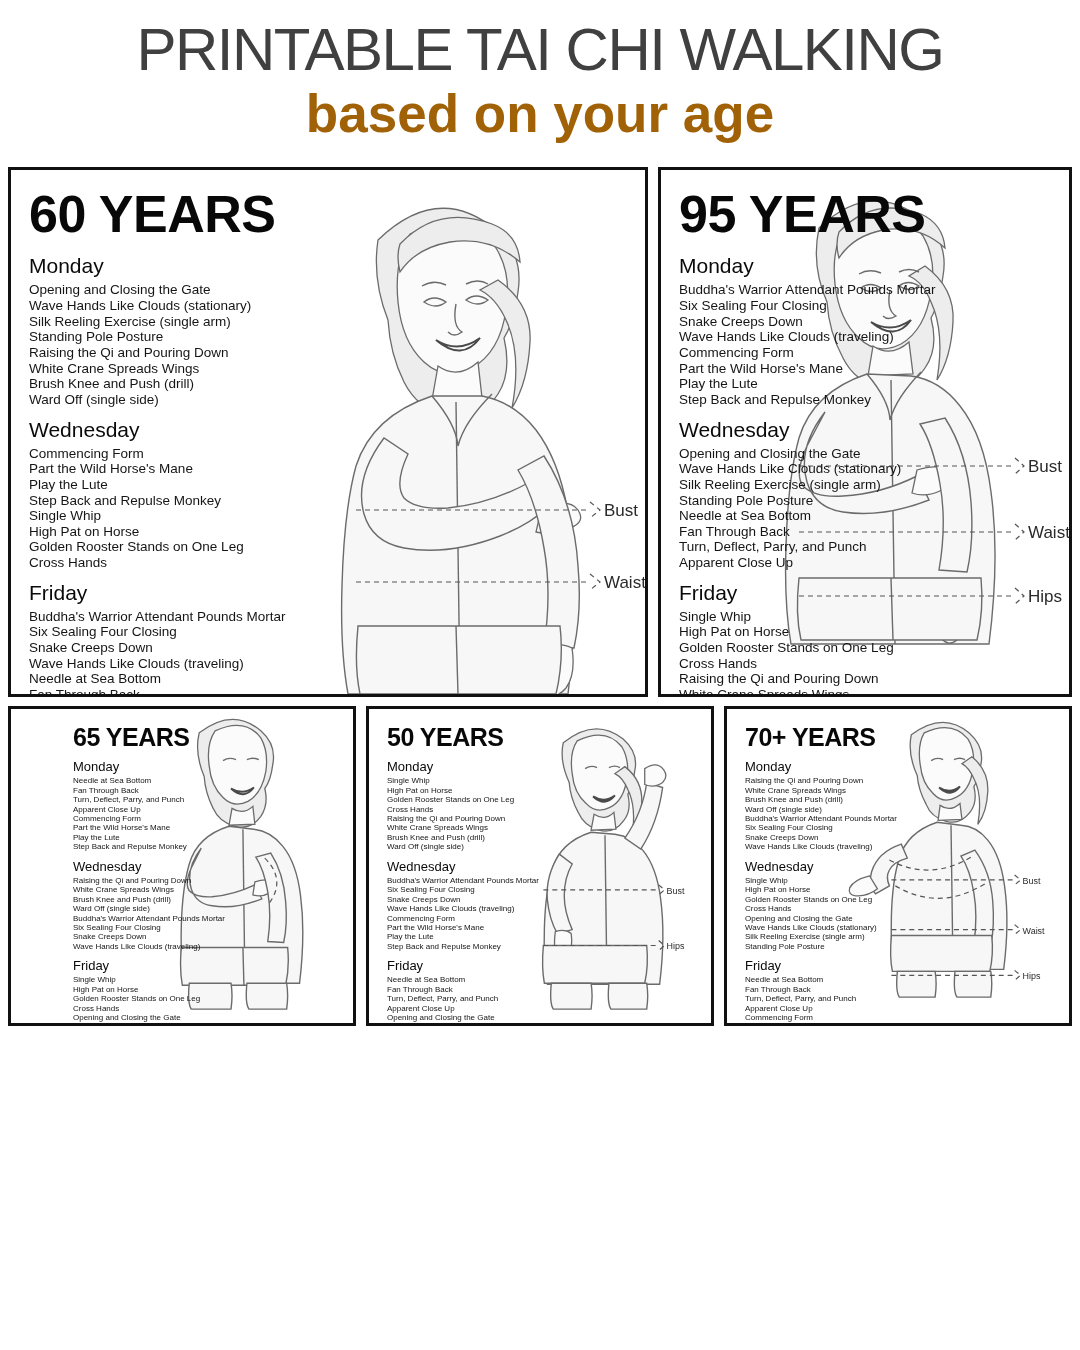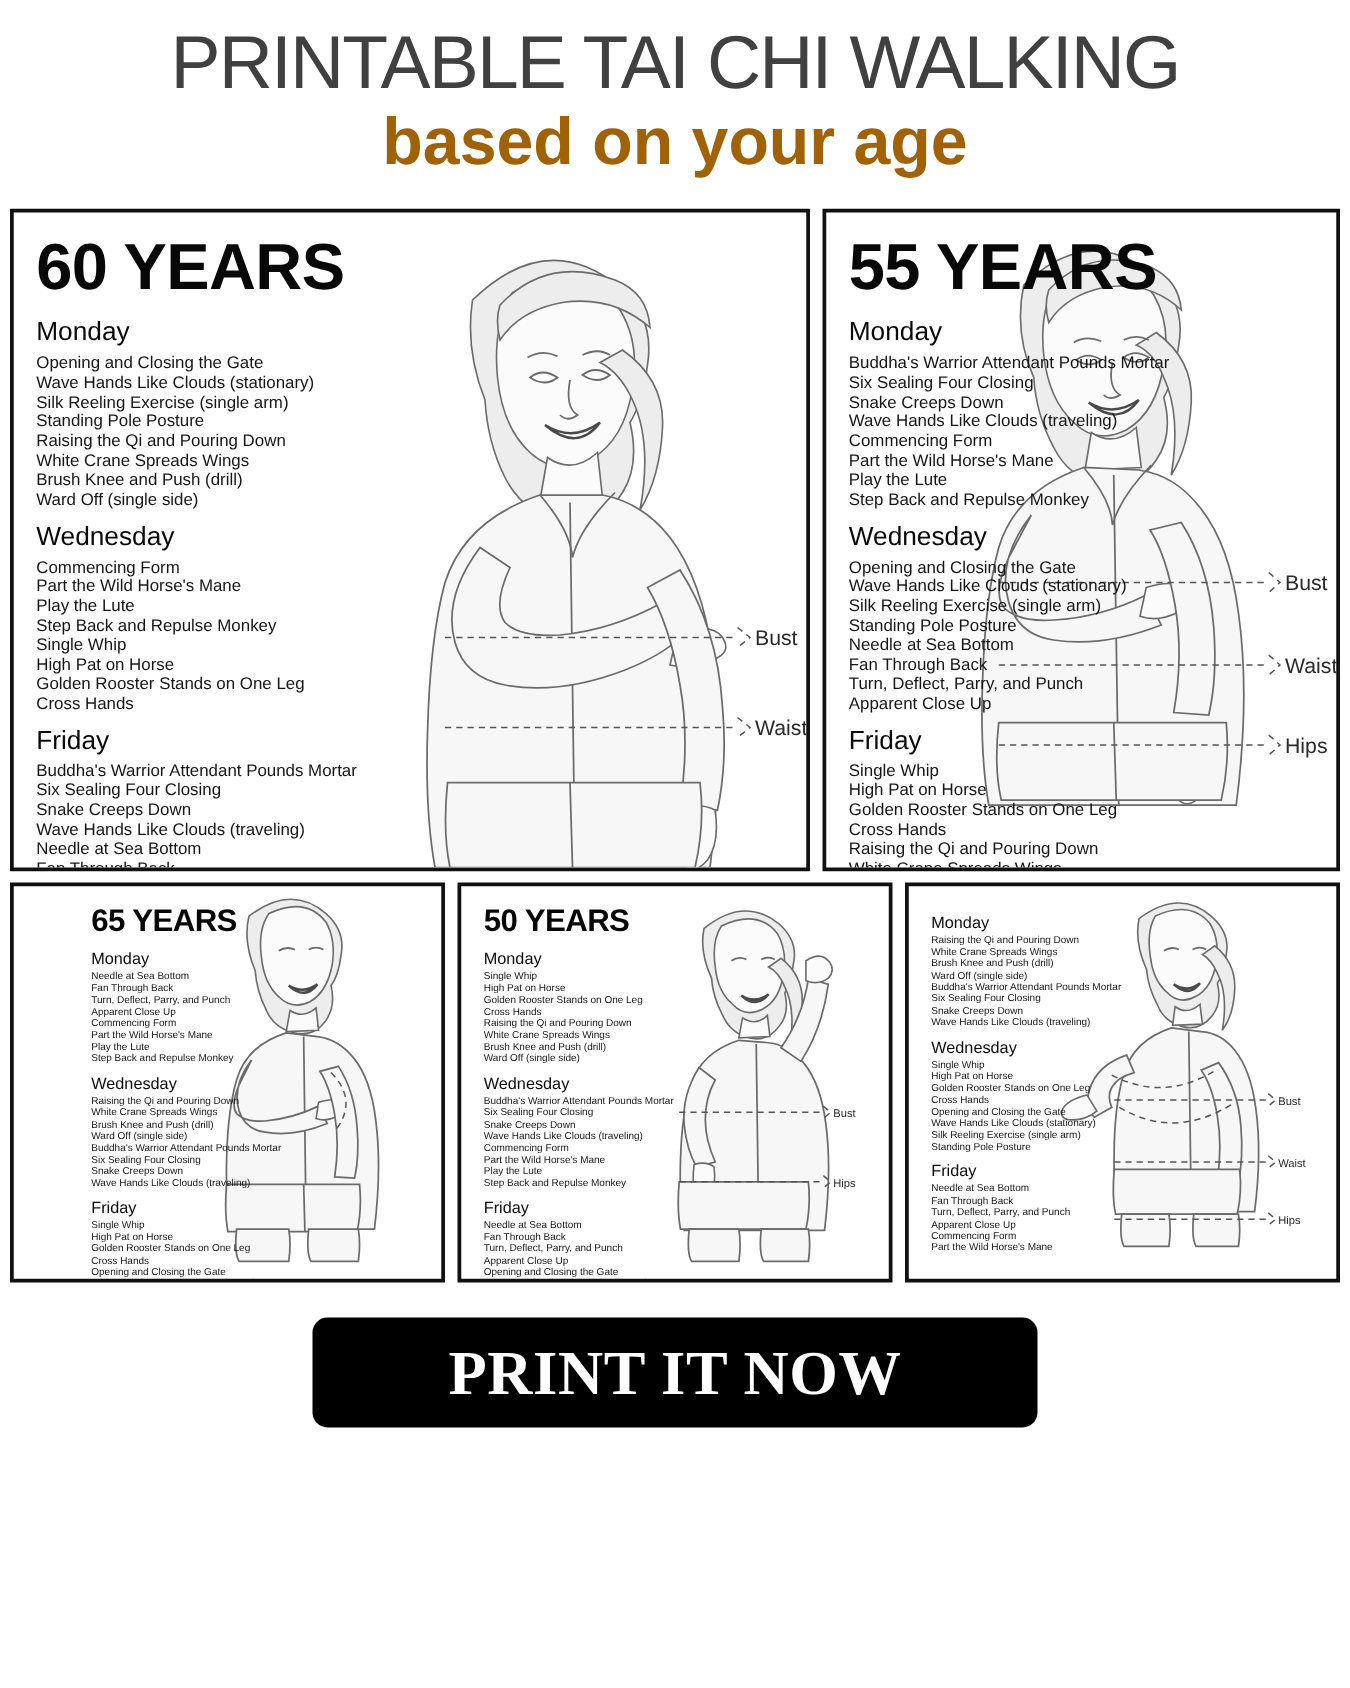--- a/index.html
+++ b/index.html
@@ -320,21 +320,21 @@
             <path class="ln" d="M300 288 l9 8 l-9 8"></path>
             <path class="ln" d="M300 354 l9 8 l-9 8"></path>
             <path class="ln" d="M300 418 l9 8 l-9 8"></path>
             <text class="measure-label" x="313" y="302">Bust</text>
             <text class="measure-label" x="313" y="368">Waist</text>
             <text class="measure-label" x="313" y="432">Hips</text>
           </g>
         </svg>
       </div>
       <div class="card-inner">
-        <div class="card-title">55 YEARS</div>
+        <div class="card-title">95 YEARS</div>
 
         <div class="day">Monday</div>
         <ul class="moves">
           <li>Buddha's Warrior Attendant Pounds Mortar</li>
           <li>Six Sealing Four Closing</li>
           <li>Snake Creeps Down</li>
           <li>Wave Hands Like Clouds (traveling)</li>
           <li>Commencing Form</li>
           <li>Part the Wild Horse's Mane</li>
           <li>Play the Lute</li>
@@ -537,20 +537,21 @@
             <path class="ln" d="M176 167 l6 5 l-6 5"></path>
             <path class="ln" d="M176 217 l6 5 l-6 5"></path>
             <path class="ln" d="M176 263 l6 5 l-6 5"></path>
             <text class="measure-label sm" x="184" y="176">Bust</text>
             <text class="measure-label sm" x="184" y="226">Waist</text>
             <text class="measure-label sm" x="184" y="272">Hips</text>
           </g>
         </svg>
       </div>
       <div class="card-inner">
+        <div class="card-title">70+ YEARS</div>
 
         <div class="day">Monday</div>
         <ul class="moves">
           <li>Raising the Qi and Pouring Down</li>
           <li>White Crane Spreads Wings</li>
           <li>Brush Knee and Push (drill)</li>
           <li>Ward Off (single side)</li>
           <li>Buddha's Warrior Attendant Pounds Mortar</li>
           <li>Six Sealing Four Closing</li>
           <li>Snake Creeps Down</li>
@@ -576,17 +577,14 @@
           <li>Turn, Deflect, Parry, and Punch</li>
           <li>Apparent Close Up</li>
           <li>Commencing Form</li>
           <li>Part the Wild Horse's Mane</li>
 
         </ul>
       </div>
     </div>
   </div>
 
-  <div class="cta-wrap">
-    <button class="cta">PRINT IT NOW</button>
-  </div>
 
 </div>
 
 </body></html>

